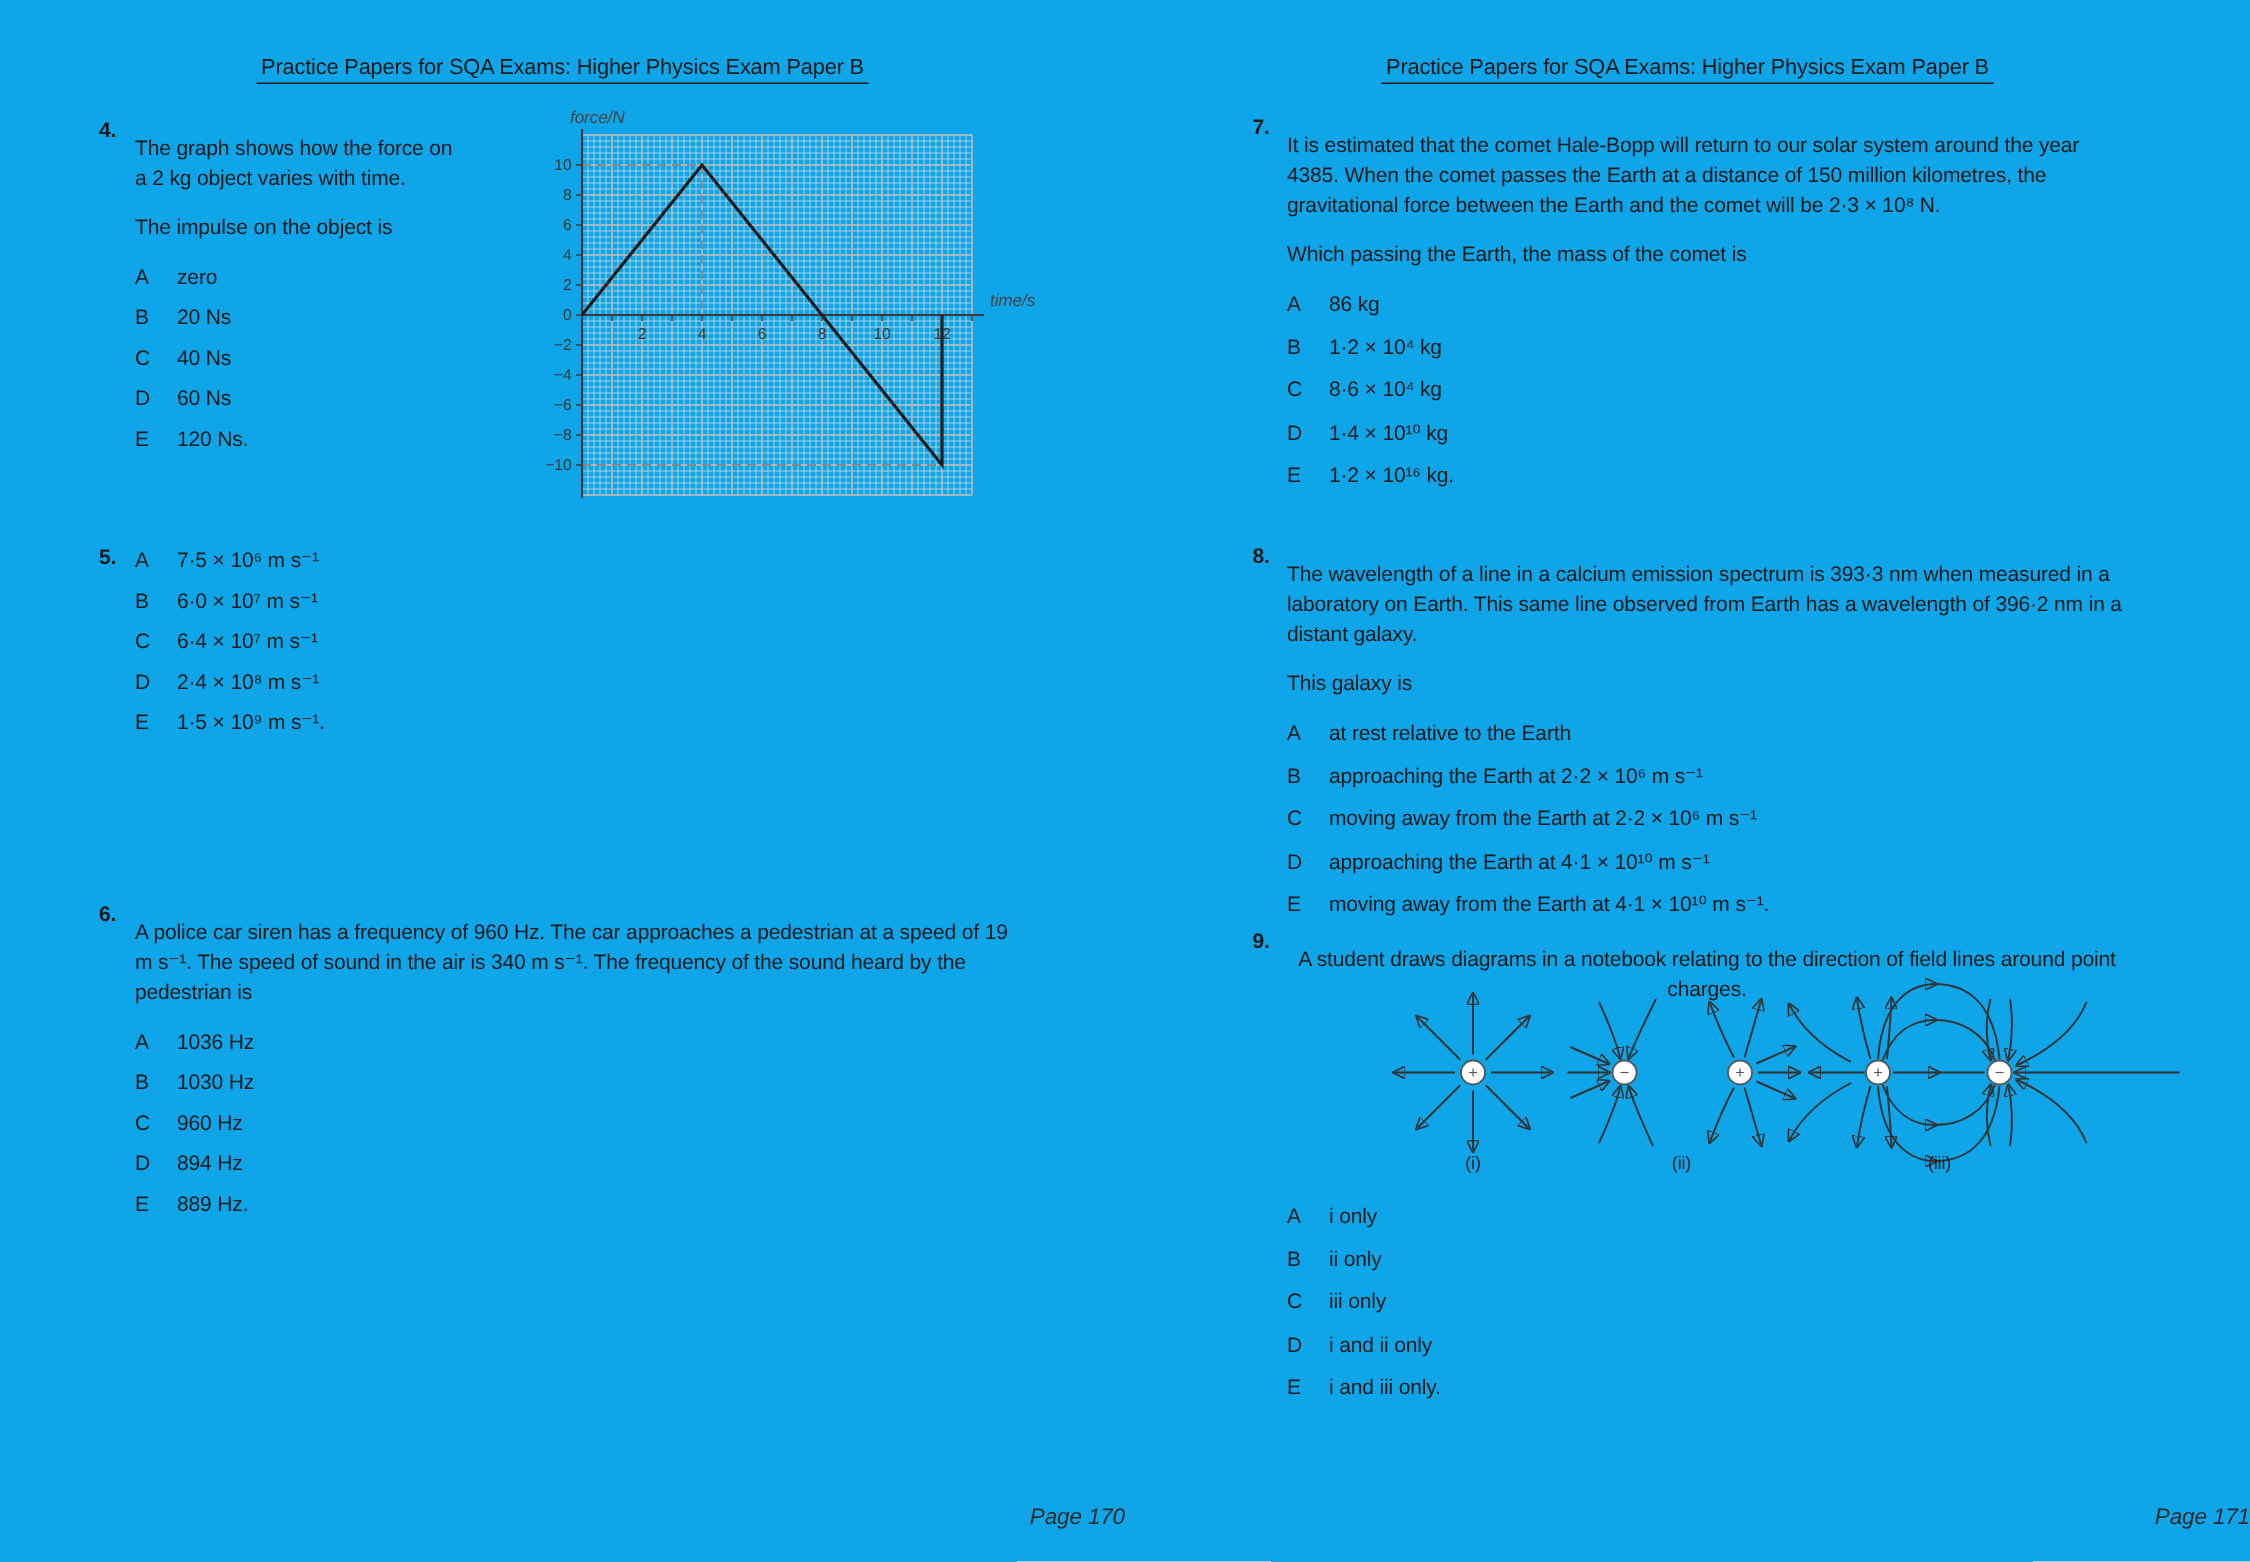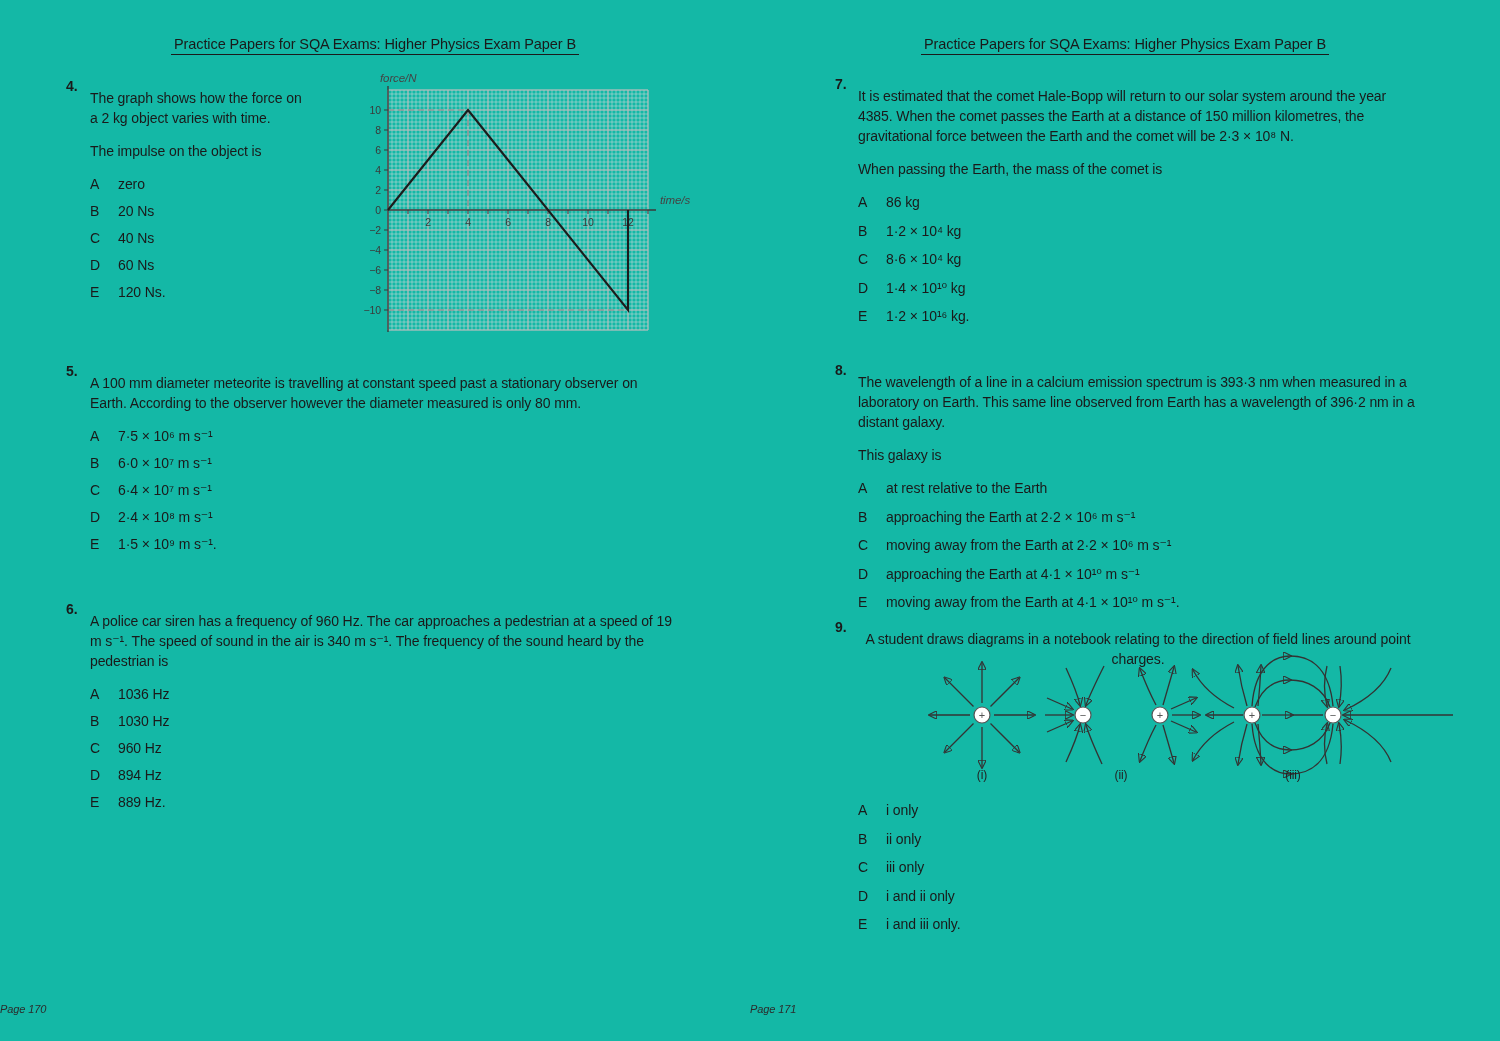--- a/index.html
+++ b/index.html
@@ -1,31 +1,31 @@
 <!DOCTYPE html>
 <html><head>
 <meta charset="utf-8">
 <style>
   html,body{margin:0;padding:0;background:#fff;}
-  .spread{position:relative;width:1500px;height:1041px;background:#14b8a6;overflow:hidden;
+  .spread{position:relative;width:1500px;height:1041px;background:#0ea5e9;overflow:hidden;
           font-family:"Liberation Sans","DejaVu Sans",sans-serif;color:#1a1a1a;
           font-size:14px;letter-spacing:-0.1px;}
   .page{position:absolute;top:0;width:750px;height:1041px;}
   #pageL{left:0;} #pageR{left:750px;}
   .hdr-wrap{position:absolute;top:36px;left:0;width:100%;text-align:center;}
   .hdr{display:inline-block;font-size:14.5px;border-bottom:1.6px solid #1a1a1a;padding:0 3px 2px 3px;}
   .q{position:absolute;display:flex;}
   .qnum{font-weight:bold;flex:0 0 24px;}
   #pageR .qnum{flex:0 0 23px;}
   .qbody p{margin:10px 0 13px 0;line-height:20px;}
   .opt{display:flex;margin:0 0 7px 0;line-height:20px;}
   #pageR .opt{margin-bottom:8.5px;}
   .letter{flex:0 0 28px;}
-  .footer{position:absolute;top:1003px;left:0;width:100%;text-align:left;
-          font-style:italic;font-size:11px;color:#2b2b2b;}
+  .footer{position:absolute;top:1003px;left:0;width:100%;text-align:right;
+          font-style:italic;font-size:15px;color:#2b2b2b;}
   .graph-box{position:absolute;left:358px;top:70px;}
   #force-graph text{font-family:"Liberation Sans","DejaVu Sans",sans-serif;font-size:10.5px;fill:#3a3a3a;}
   #force-graph text.axlbl{font-style:italic;font-size:11.5px;fill:#444;}
   .diagrams-box{position:absolute;left:85px;top:648px;}
   #field-diagrams path,#field-diagrams line{fill:none;stroke:#333;stroke-width:1.3;}
   #field-diagrams circle{fill:#fff;stroke:#555;stroke-width:1.2;}
   #field-diagrams text{font-family:"Liberation Sans","DejaVu Sans",sans-serif;font-size:12px;fill:#222;}
   #field-diagrams text.charge{font-size:11px;fill:#555;}
 </style>
 </head>
@@ -272,21 +272,20 @@
           <text x="23" y="43.5" text-anchor="end">10</text>
           <polyline points="30,140 110,40 270,240 270,140" fill="none" stroke="#1c1c1c" stroke-width="2.1"></polyline>
           <text x="22" y="12" class="axlbl">force/N</text>
           <text x="302" y="134" class="axlbl">time/s</text>
         </svg>
     </div>
 
     <div class="q" id="q5" style="top:363px;left:66px;width:610px;">
       <span class="qnum">5.</span>
       <div class="qbody" style="width:585px;">
-        <p>A 100 mm diameter meteorite is travelling at constant speed past a stationary observer on Earth. According to the observer however the diameter measured is only 80 mm.</p>
         <div>
             <div class="opt">
               <span class="letter">A</span>
               <span>7·5 × 10⁶ m s⁻¹</span>
             </div>
             <div class="opt">
               <span class="letter">B</span>
               <span>6·0 × 10⁷ m s⁻¹</span>
             </div>
             <div class="opt">
@@ -339,21 +338,21 @@
 
   <section class="page" id="pageR">
     <div class="hdr-wrap">
       <span class="hdr">Practice Papers for SQA Exams: Higher Physics Exam Paper B</span>
     </div>
 
     <div class="q" id="q7" style="top:76px;left:85px;width:590px;">
       <span class="qnum">7.</span>
       <div class="qbody" style="width:560px;">
         <p>It is estimated that the comet Hale-Bopp will return to our solar system around the year 4385. When the comet passes the Earth at a distance of 150 million kilometres, the gravitational force between the Earth and the comet will be 2·3 × 10⁸ N.</p>
-        <p>When passing the Earth, the mass of the comet is</p>
+        <p>Which passing the Earth, the mass of the comet is</p>
         <div>
             <div class="opt">
               <span class="letter">A</span>
               <span>86 kg</span>
             </div>
             <div class="opt">
               <span class="letter">B</span>
               <span>1·2 × 10⁴ kg</span>
             </div>
             <div class="opt">

